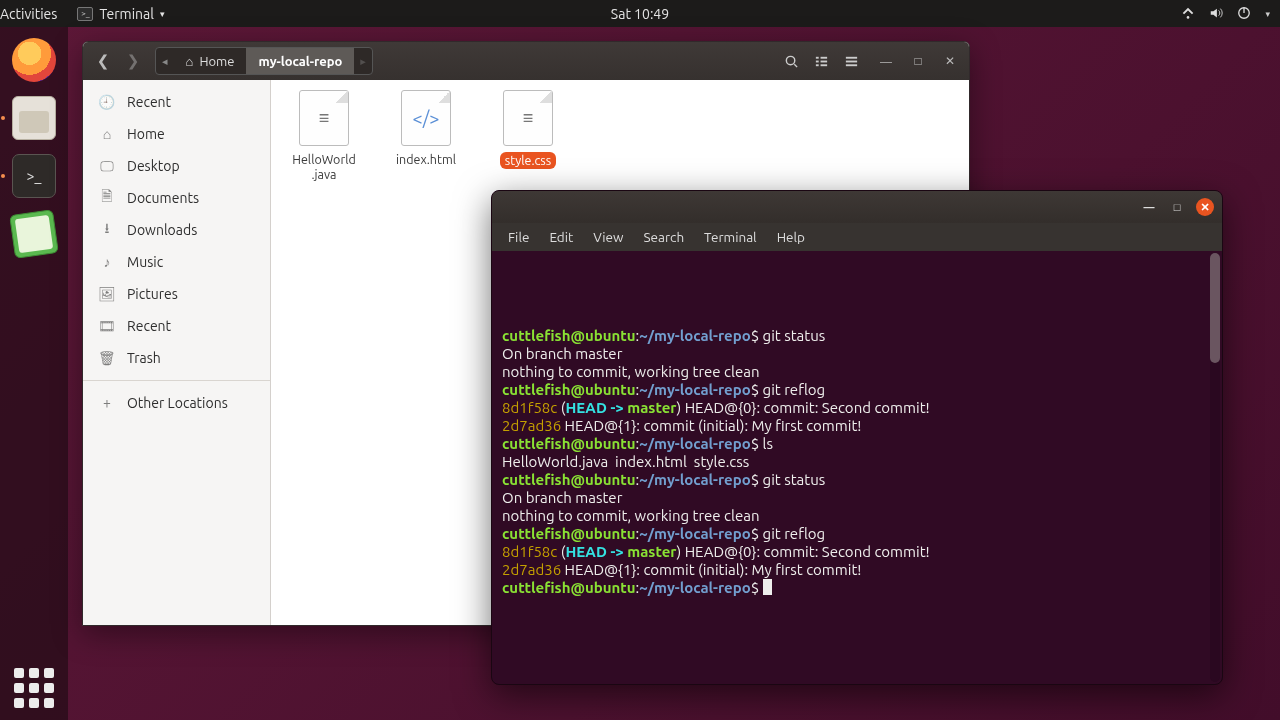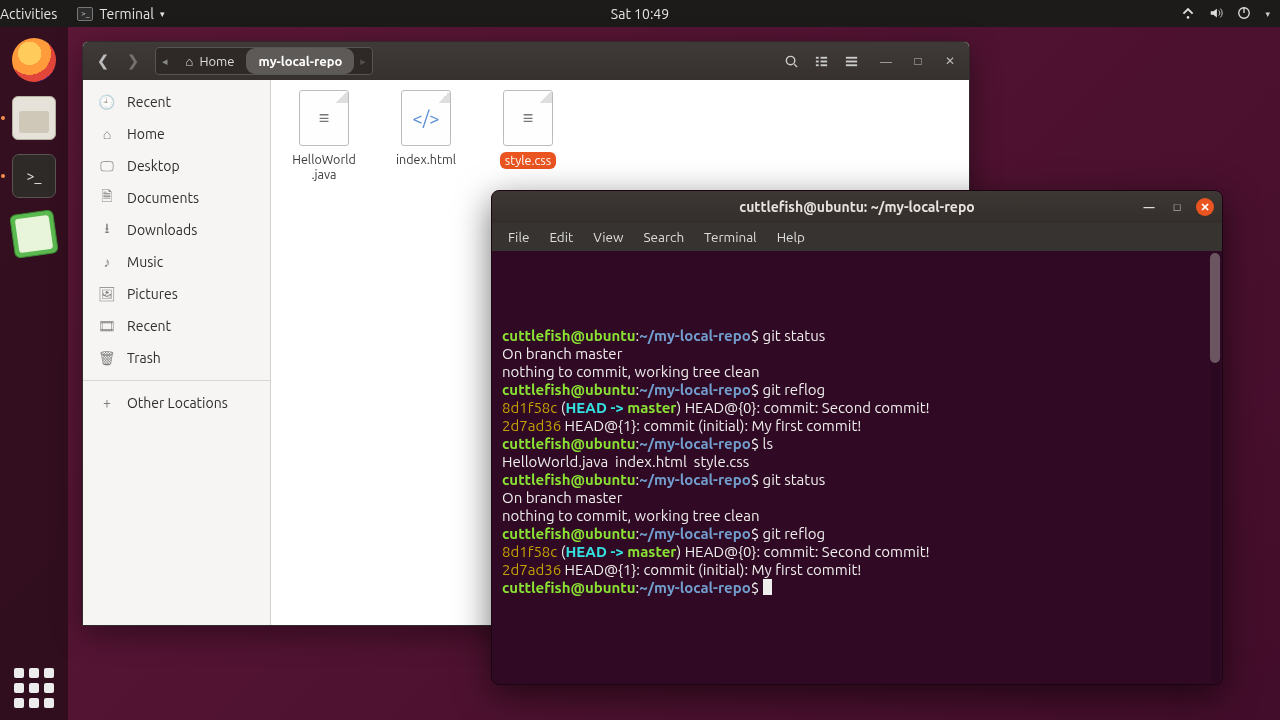--- a/index.html
+++ b/index.html
@@ -28,21 +28,21 @@
 .apps-grid { position: absolute; bottom: 12px; width: 40px; height: 40px; display: grid; grid-template-columns: repeat(3,1fr); grid-template-rows: repeat(3,1fr); gap: 5px; }
 .apps-grid span { background: #ececec; border-radius: 2px; }
 
 
 .fm-window { position: absolute; left: 82px; top: 41px; width: 888px; height: 585px; background: #fff; border-radius: 6px 6px 0 0; box-shadow: 0 8px 30px rgba(0,0,0,.4); display: flex; flex-direction: column; overflow: hidden; border: 1px solid #31292b; }
 .fm-header { height: 38px; background: linear-gradient(#3f3937, #36312f); display: flex; align-items: center; padding: 0 6px; gap: 2px; color: #ddd; }
 .hdr-btn { width: 28px; height: 28px; border-radius: 4px; display: flex; align-items: center; justify-content: center; color: #bbb; font-size: 15px; }
 .path-box { display: flex; align-items: center; background: #2e2927; border: 1px solid #555; border-radius: 4px; height: 28px; margin: 0 6px; overflow: hidden; }
 .path-seg { padding: 0 12px; height: 100%; display: flex; align-items: center; gap: 6px; color: #ddd; font-size: 13px; }
 .path-seg.chev { padding: 0 6px; color: #888; font-size: 11px; }
-.path-seg.active { background: #5e5a57; color: #fff; font-weight: 600; border-radius: 9px; }
+.path-seg.active { background: #5e5a57; color: #fff; font-weight: 600; }
 .fm-header .spacer { flex: 1; }
 .win-ctrl { display: flex; gap: 6px; margin-left: 6px; }
 .win-ctrl .hdr-btn { width: 26px; height: 26px; border-radius: 50%; font-size: 12px; }
 
 .fm-body { flex: 1; display: flex; background: #fff; }
 .fm-sidebar { width: 188px; background: #f6f5f4; border-right: 1px solid #d4d0cc; padding: 6px 0; font-size: 14px; color: #2e2e2e; }
 .sb-item { display: flex; align-items: center; gap: 12px; padding: 8px 16px; }
 .sb-item .ico { width: 16px; height: 16px; opacity: .6; display:flex; align-items:center; justify-content:center; font-size:14px; }
 .sb-sep { height: 1px; background: #d9d5d0; margin: 6px 0; }
 
@@ -235,21 +235,20 @@
       <div class="file-item">
         <div class="file-icon">≡</div>
         <div class="file-label selected">style.css</div>
       </div>
     </div>
   </div>
 </div>
 
 <div class="term-window">
   <div class="term-title">
-    <span>cuttlefish@ubuntu: ~/my-local-repo</span>
     <div class="wc">
       <span>—</span>
       <span>□</span>
       <span class="close">✕</span>
     </div>
   </div>
   <div class="term-menu-bar">
     <span>File</span>
     <span>Edit</span>
     <span>View</span>

